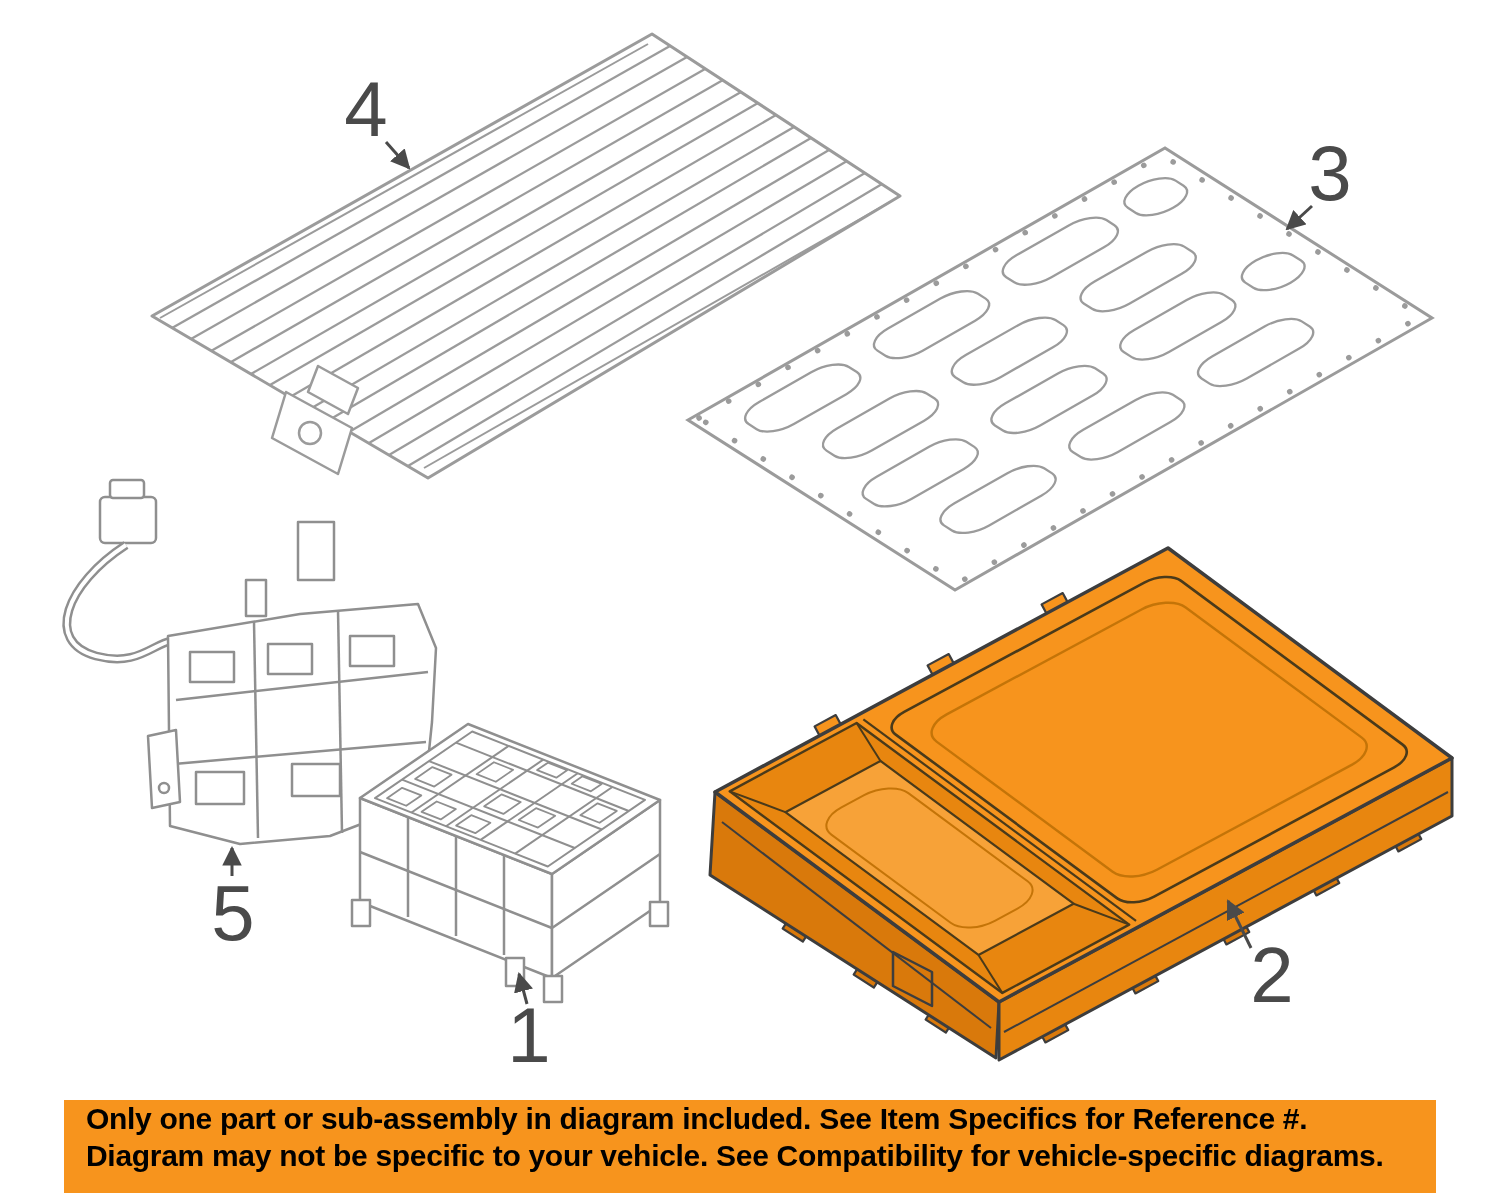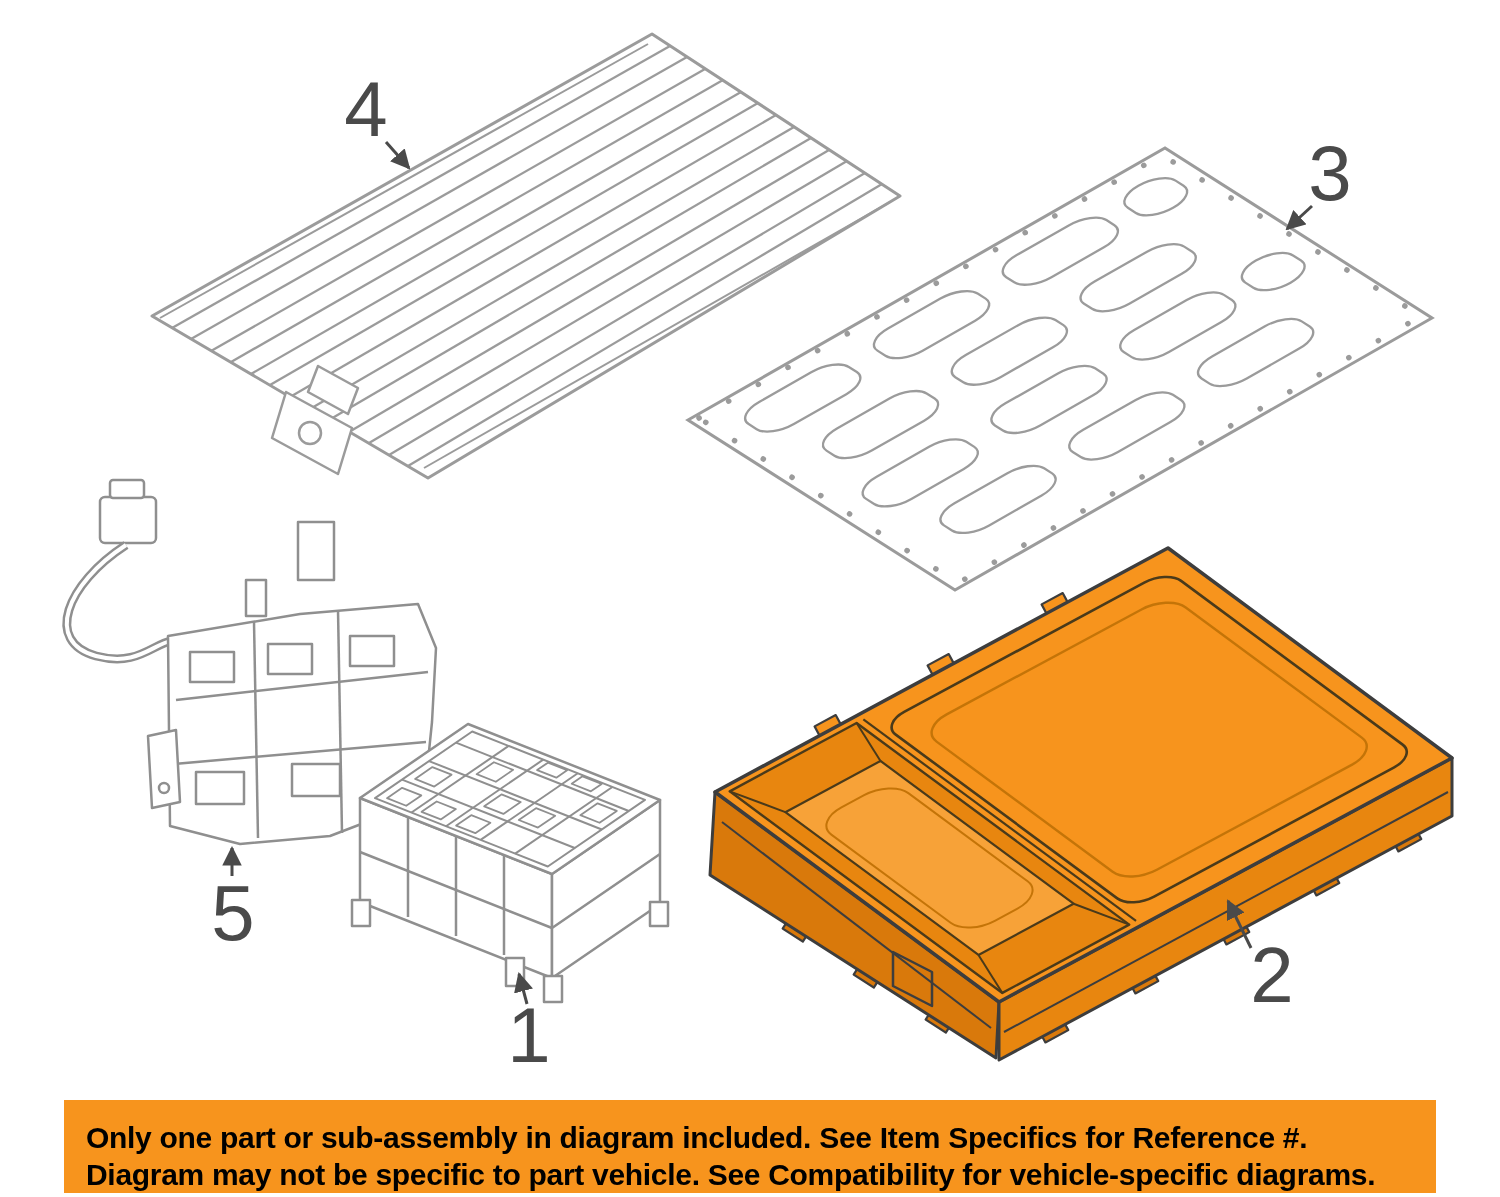--- a/index.html
+++ b/index.html
@@ -1,20 +1,20 @@
 <!DOCTYPE html>
 <html><head>
 <meta charset="utf-8">
 <style>
   html,body{margin:0;padding:0;background:#fff;}
   .stage{position:relative;width:1500px;height:1197px;background:#fff;overflow:hidden;font-family:"Liberation Sans",sans-serif;}
   .diagram{position:absolute;left:0;top:0;}
   svg text.callout{font-family:"Liberation Sans",sans-serif;font-size:78px;fill:#4a4a4a;text-anchor:middle;}
   .banner{position:absolute;left:64px;top:1100px;width:1372px;height:93px;background:#F7941D;
-          display:flex;flex-direction:column;justify-content:flex-end;box-sizing:border-box;
+          display:flex;flex-direction:column;justify-content:flex-start;box-sizing:border-box;
           padding-left:22px;font-weight:bold;font-size:30px;line-height:37px;color:#000;letter-spacing:-0.3px;}
 </style>
 </head>
 <body>
 
 <div class="stage">
   <svg class="diagram" width="1500" height="1197" viewBox="0 0 1500 1197">
     <defs>
       <marker id="arrowhead" viewBox="0 0 10 10" refX="9" refY="5" markerWidth="6.5" markerHeight="6.5" orient="auto-start-reverse">
         <path d="M0,0 L10,5 L0,10 z" fill="#4a4a4a"></path>
@@ -179,15 +179,15 @@
       </g>
       <g>
         <text class="callout" x="1272" y="1002">2</text>
         <line x1="1251" y1="948" x2="1228" y2="901" stroke="#4a4a4a" stroke-width="3" marker-end="url(#arrowhead)"></line>
       </g>
     </g>
   </svg>
 
   <div class="banner">
     <div>Only one part or sub-assembly in diagram included. See Item Specifics for Reference #.</div>
-    <div>Diagram may not be specific to part vehicle. See Compatibility for vehicle-specific diagrams.</div>
+    <div>Diagram may not be specific to your vehicle. See Compatibility for vehicle-specific diagrams.</div>
   </div>
 </div>
 
 </body></html>

